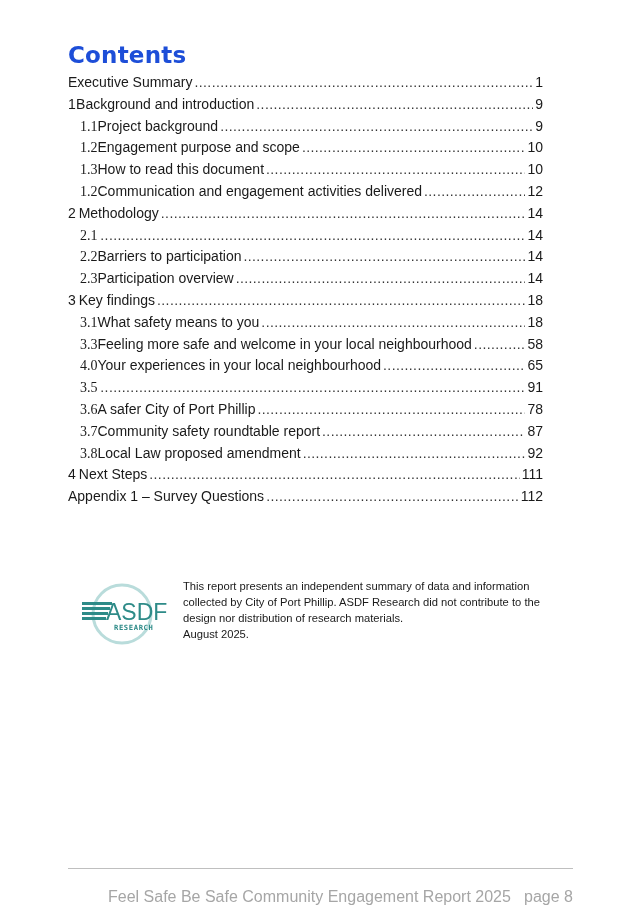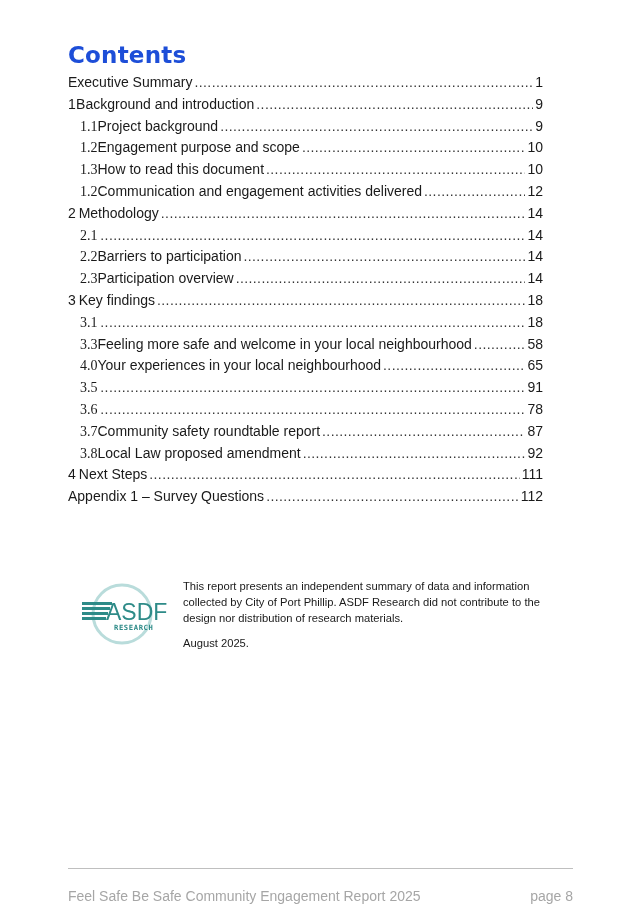--- a/index.html
+++ b/index.html
@@ -30,28 +30,28 @@
     .toc-dots::before {
       content: "........................................................................................................................................................................................................";
     }
     .toc-page { flex: 0 0 auto; text-align: right; }
     .logo { position: absolute; left: 80px; top: 582px; width: 94px; height: 64px; }
     .prep-text {
       position: absolute; left: 183px; top: 578px; width: 390px;
       font-size: 11.2px; line-height: 16px; color: #1a1a1a;
     }
     .prep-title { font-weight: bold; letter-spacing: -0.2px; }
-    .prep-date { margin-top: 9px; }
+    .prep-date { }
 
     .footer-line {
       position: absolute; left: 68px; top: 868px; width: 505px;
       height: 0; border-top: 1px solid #bfbfbf;
     }
     .footer-left, .footer-right {
-      position: absolute; top: 888px; font-size: 14px; color: #a6a6a6;
+      position: absolute; top: 888px; font-size: 16px; color: #a6a6a6; margin-left: 40px;
     }
     .footer-left { left: 68px; }
     .footer-right { right: 65px; }
   </style>
 </head>
 <body>
 
 <div class="heading">Contents</div>
 
 <div class="toc" id="toc">
@@ -114,20 +114,21 @@
       <span class="toc-page">14</span>
     </div>
     <div class="toc-row l1">
       <span class="toc-num">3</span>
       <span class="toc-title">Key findings</span>
       <span class="toc-dots"></span>
       <span class="toc-page">18</span>
     </div>
     <div class="toc-row l2">
       <span class="toc-num">3.1</span>
+      <span class="toc-title">What safety means to you</span>
       <span class="toc-dots"></span>
       <span class="toc-page">18</span>
     </div>
     <div class="toc-row l2">
       <span class="toc-num">3.3</span>
       <span class="toc-title">Feeling more safe and welcome in your local neighbourhood</span>
       <span class="toc-dots"></span>
       <span class="toc-page">58</span>
     </div>
     <div class="toc-row l2">
@@ -136,20 +137,21 @@
       <span class="toc-dots"></span>
       <span class="toc-page">65</span>
     </div>
     <div class="toc-row l2">
       <span class="toc-num">3.5</span>
       <span class="toc-dots"></span>
       <span class="toc-page">91</span>
     </div>
     <div class="toc-row l2">
       <span class="toc-num">3.6</span>
+      <span class="toc-title">A safer City of Port Phillip</span>
       <span class="toc-dots"></span>
       <span class="toc-page">78</span>
     </div>
     <div class="toc-row l2">
       <span class="toc-num">3.7</span>
       <span class="toc-title">Community safety roundtable report</span>
       <span class="toc-dots"></span>
       <span class="toc-page">87</span>
     </div>
     <div class="toc-row l2">

